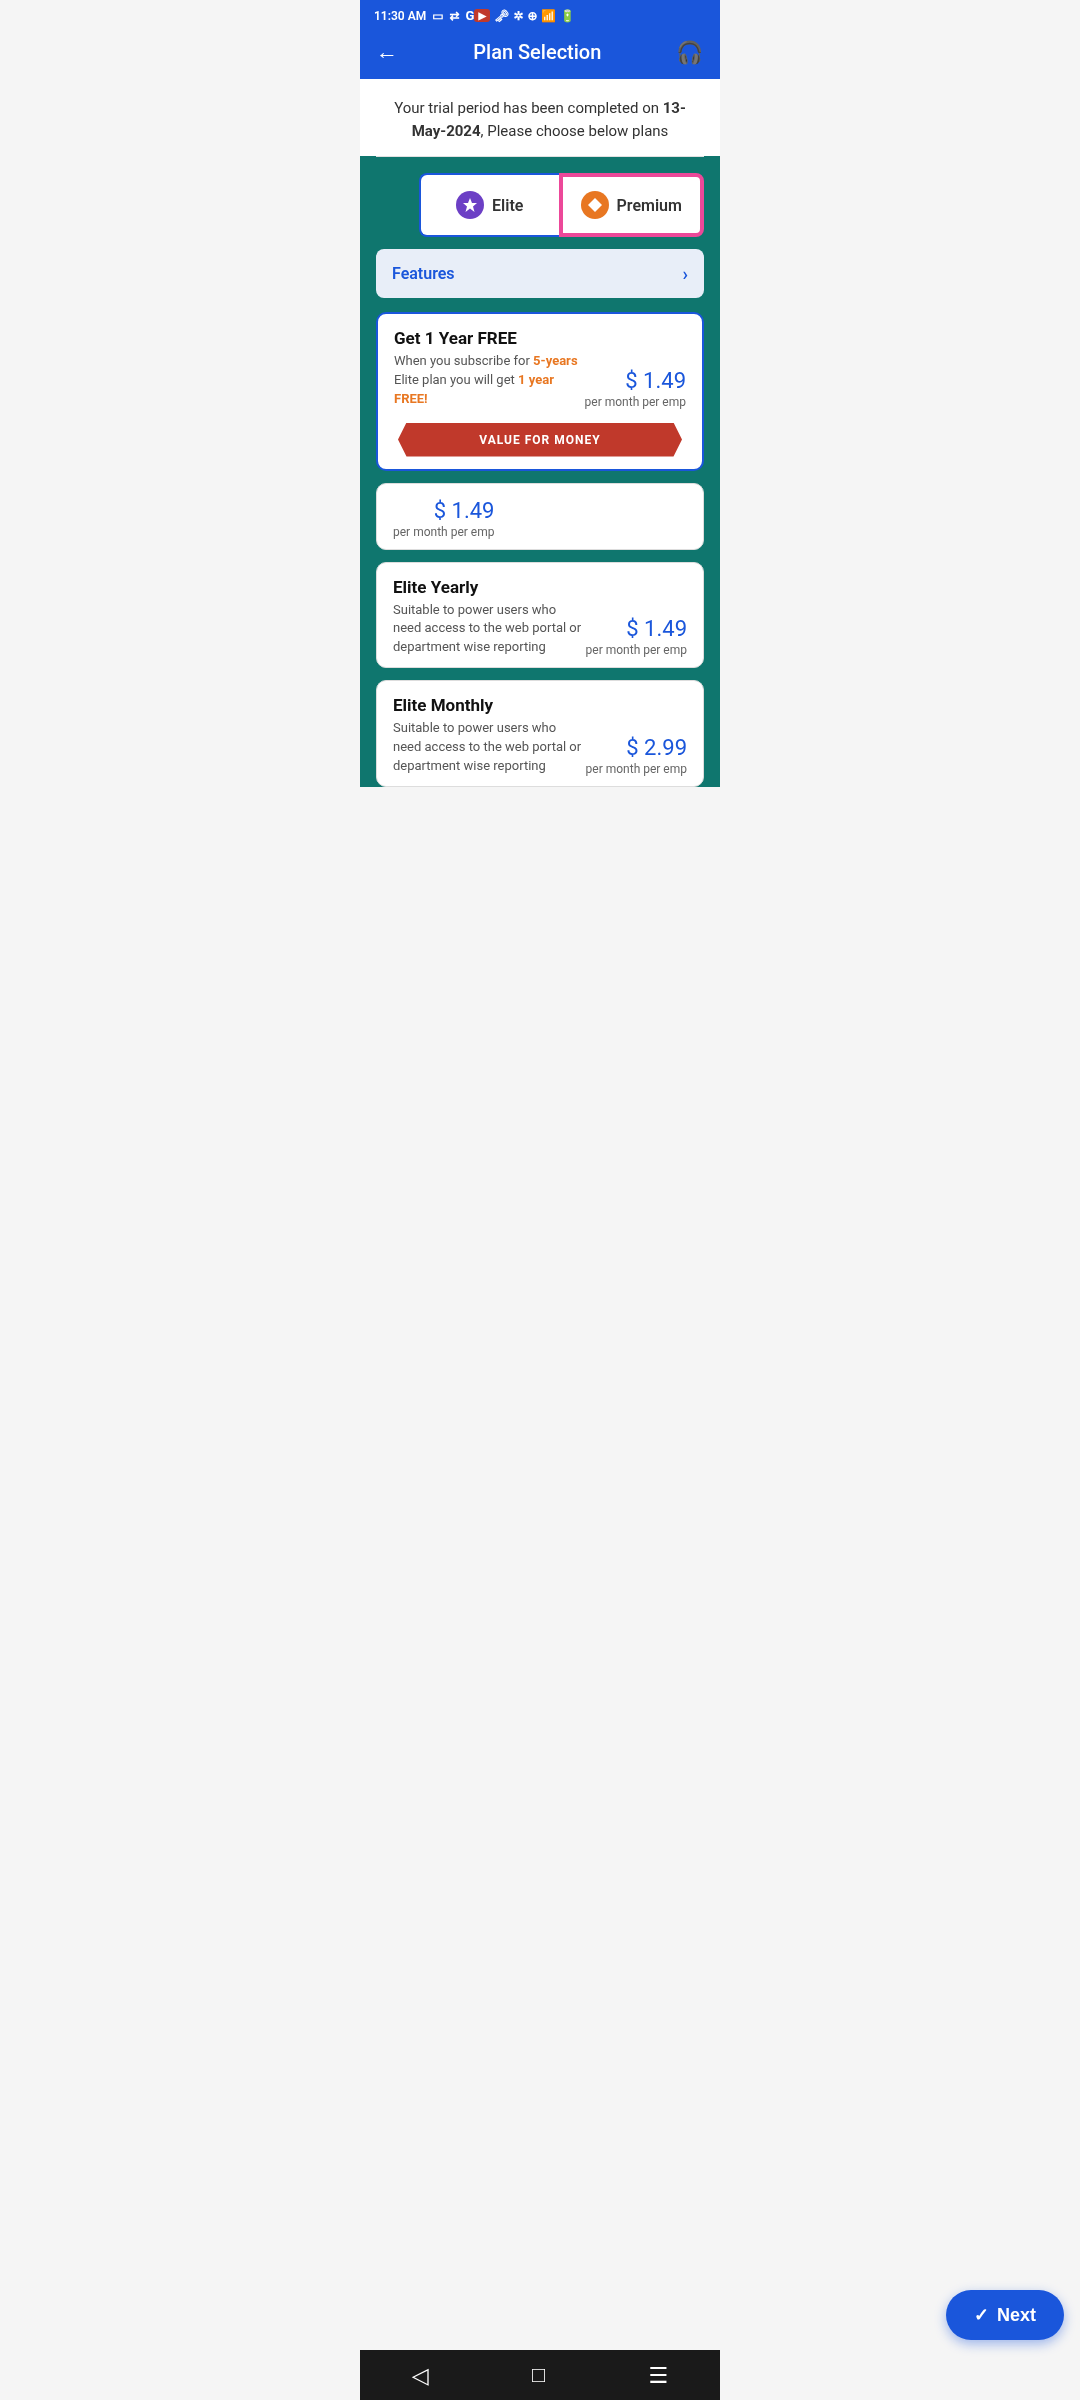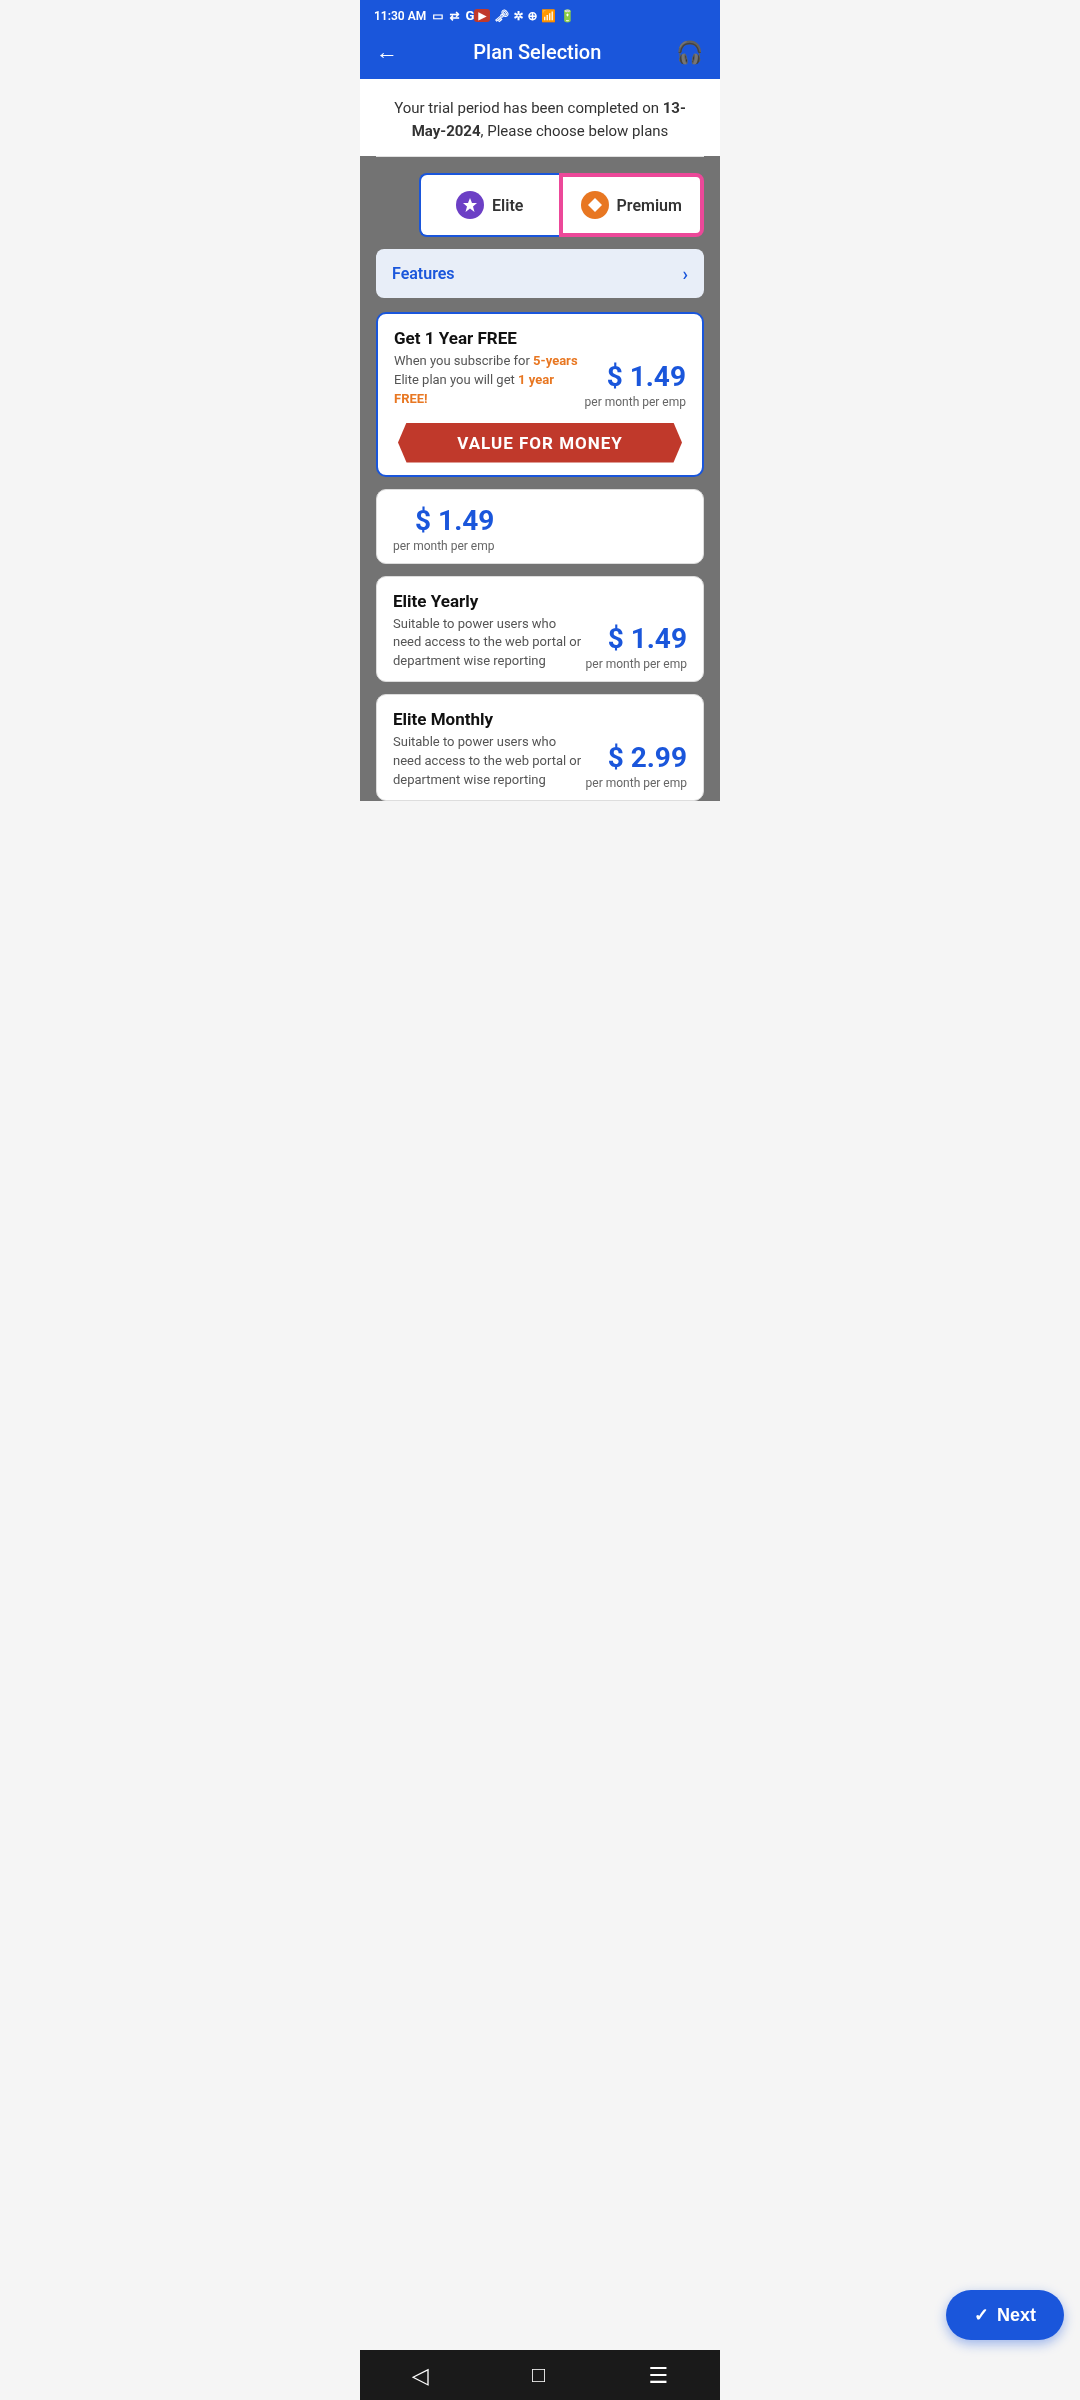--- a/index.html
+++ b/index.html
@@ -42,21 +42,21 @@
       color: white;
     }
     .header-icon {
       font-size: 22px;
       color: white;
       cursor: pointer;
     }
 
     
     .content {
-      background: #737373;
+      background: #0f766e;
       padding: 0;
     }
 
     
     .trial-notice {
       text-align: center;
       padding: 18px 20px 14px;
       font-size: 15px;
       color: #333;
       line-height: 1.5;
@@ -176,39 +176,39 @@
     .plan-card-desc {
       font-size: 13px;
       color: #555;
       line-height: 1.45;
     }
     .plan-card-right {
       text-align: right;
       min-width: 100px;
     }
     .plan-price {
-      font-size: 28px;
-      font-weight: 700;
+      font-size: 22px;
+      font-weight: 400;
       color: #1a56db;
     }
     .plan-price-sub {
       font-size: 12px;
       color: #666;
       margin-top: 2px;
     }
 
     .highlight-orange { color: #e87722; font-weight: 700; }
 
     
     .value-banner {
       background: #c0392b;
       text-align: center;
       padding: 10px;
       color: white;
-      font-size: 17px;
+      font-size: 12px;
       font-weight: 700;
       letter-spacing: 1px;
       position: relative;
       clip-path: polygon(3% 0%, 97% 0%, 100% 50%, 97% 100%, 3% 100%, 0% 50%);
       margin: 4px 20px 12px;
     }
 
     
     .next-button {
       position: fixed;

